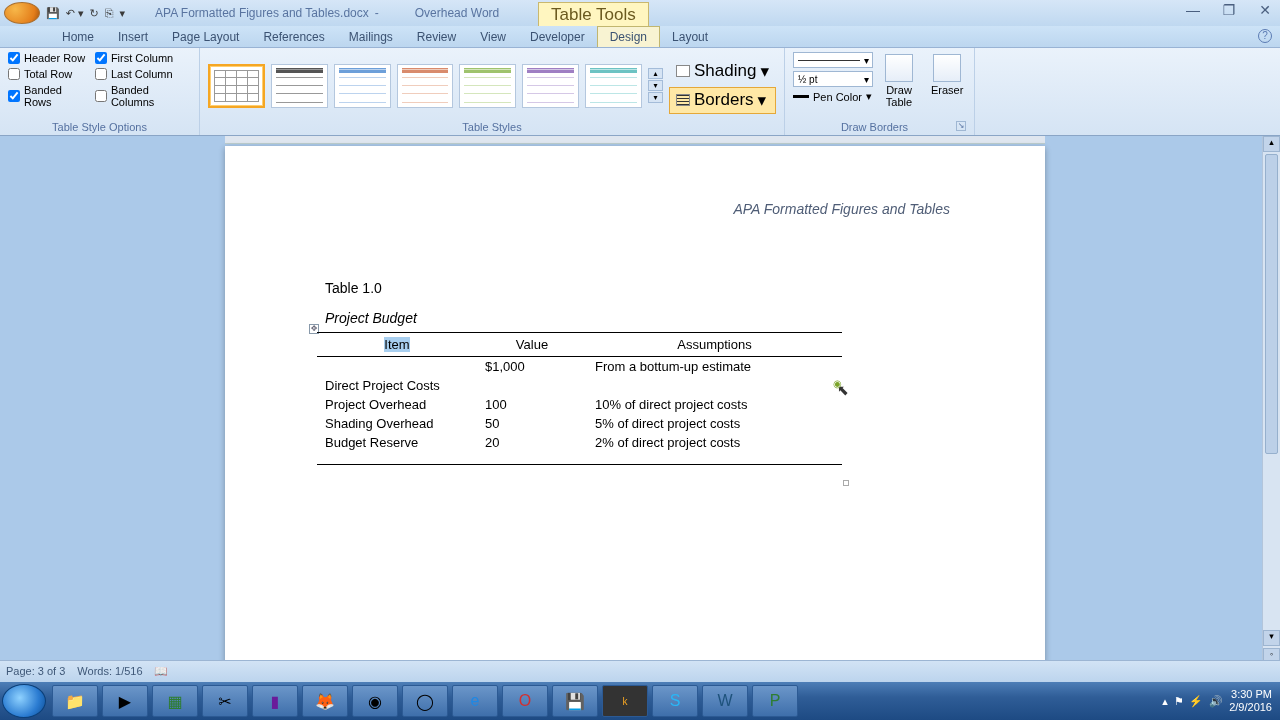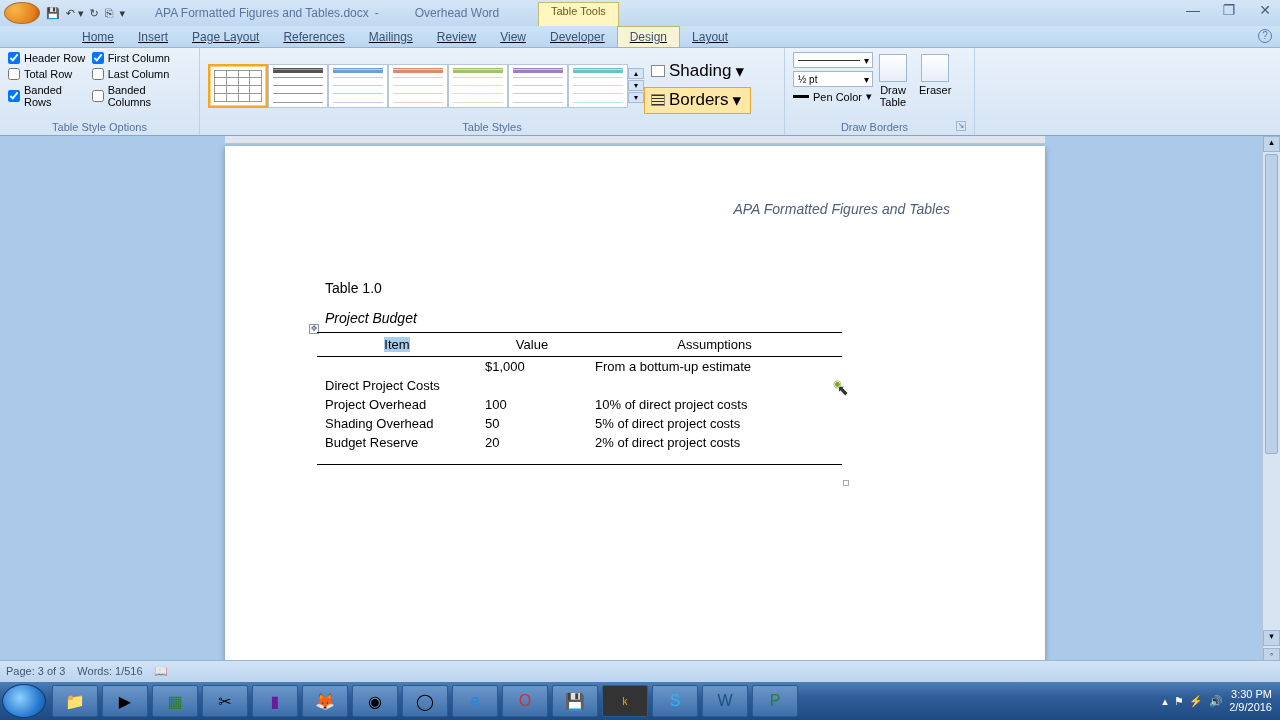--- a/index.html
+++ b/index.html
@@ -5,34 +5,34 @@
 * { margin: 0; padding: 0; box-sizing: border-box; font-family: "Segoe UI", Tahoma, sans-serif; }
 body { width: 1280px; height: 720px; background: #abc9e9; overflow: hidden; position: relative; }
 
 
 .titlebar { height: 26px; background: linear-gradient(#d6e6f7,#bfd8f0); display: flex; align-items: center; padding: 0 4px; font-size: 12px; }
 .office-btn { width: 36px; height: 22px; background: radial-gradient(circle at 30% 30%, #f7b84a,#e47e1a 70%, #9d4f0f); border-radius: 50%; border: 1px solid #aa7030; margin-right: 6px; }
 .qat { display: flex; gap: 6px; align-items: center; }
 .qat span { font-size: 11px; color: #3a3a3a; }
 .title-text { margin-left: 30px; color: #5974a0; }
 .title-sep { margin: 0 6px; color: #5974a0; }
-.context-tab { position: absolute; left: 538px; top: 2px; height: 28px; background: #fff6c0; border: 1px solid #c9b86f; padding: 2px 12px; font-size: 11px; color: #6b5a1f; }
+.context-tab { position: absolute; left: 538px; top: 2px; height: 28px; background: #fff6c0; border: 1px solid #c9b86f; padding: 2px 12px; font-size: 17px; color: #6b5a1f; }
 .winctrl { position: absolute; right: 4px; top: 3px; display: flex; gap: 14px; }
 .winctrl div { width: 22px; height: 16px; color: #4a5f7f; font-size: 14px; text-align: center; line-height: 14px; cursor: pointer; }
 
 
-.tabs { height: 22px; background: linear-gradient(#cde3f7,#bcd6ef); display: flex; align-items: flex-end; padding-left: 70px; font-size: 12px; position: relative; border-bottom: 1px solid #99b3d4; text-decoration: underline; }
+.tabs { height: 22px; background: linear-gradient(#cde3f7,#bcd6ef); display: flex; align-items: flex-end; padding-left: 50px; font-size: 12px; position: relative; border-bottom: 1px solid #99b3d4; }
 .tab { padding: 3px 12px; color: #3b5272; cursor: pointer; }
 .tab.active { background: #f8f3d2; border: 1px solid #c1b66f; border-bottom: none; }
 .help-btn { position: absolute; right: 8px; top: 3px; width: 14px; height: 14px; border: 1px solid #5b7bb3; border-radius: 50%; font-size: 10px; text-align: center; line-height: 12px; color: #5b7bb3; cursor: pointer; }
 
 
 .ribbon { height: 88px; background: linear-gradient(#eaf2fb,#d5e4f4); display: flex; border-bottom: 1px solid #8aa5c6; }
 .group { border-right: 1px solid #bcd0e7; padding: 4px 8px 2px 8px; display: flex; flex-direction: column; }
-.group-body { flex: 1; display: flex; align-items: flex-start; }
+.group-body { flex: 1; display: flex; gap: 6px; align-items: flex-start; }
 .group-label { text-align: center; font-size: 11px; color: #5571a0; padding-top: 2px; }
 
 
 .chkcol { display: flex; flex-direction: column; gap: 4px; font-size: 11px; }
 .chk { display: flex; align-items: center; gap: 4px; }
 .chk input { width: 12px; height: 12px; }
 
 
 .thumb { width: 60px; height: 44px; border: 1px solid #b4c7de; background: #fff; position: relative; cursor: pointer; }
 .thumb.sel { border: 2px solid #f5a623; box-shadow: 0 0 0 1px #ffcf70 inset; }

